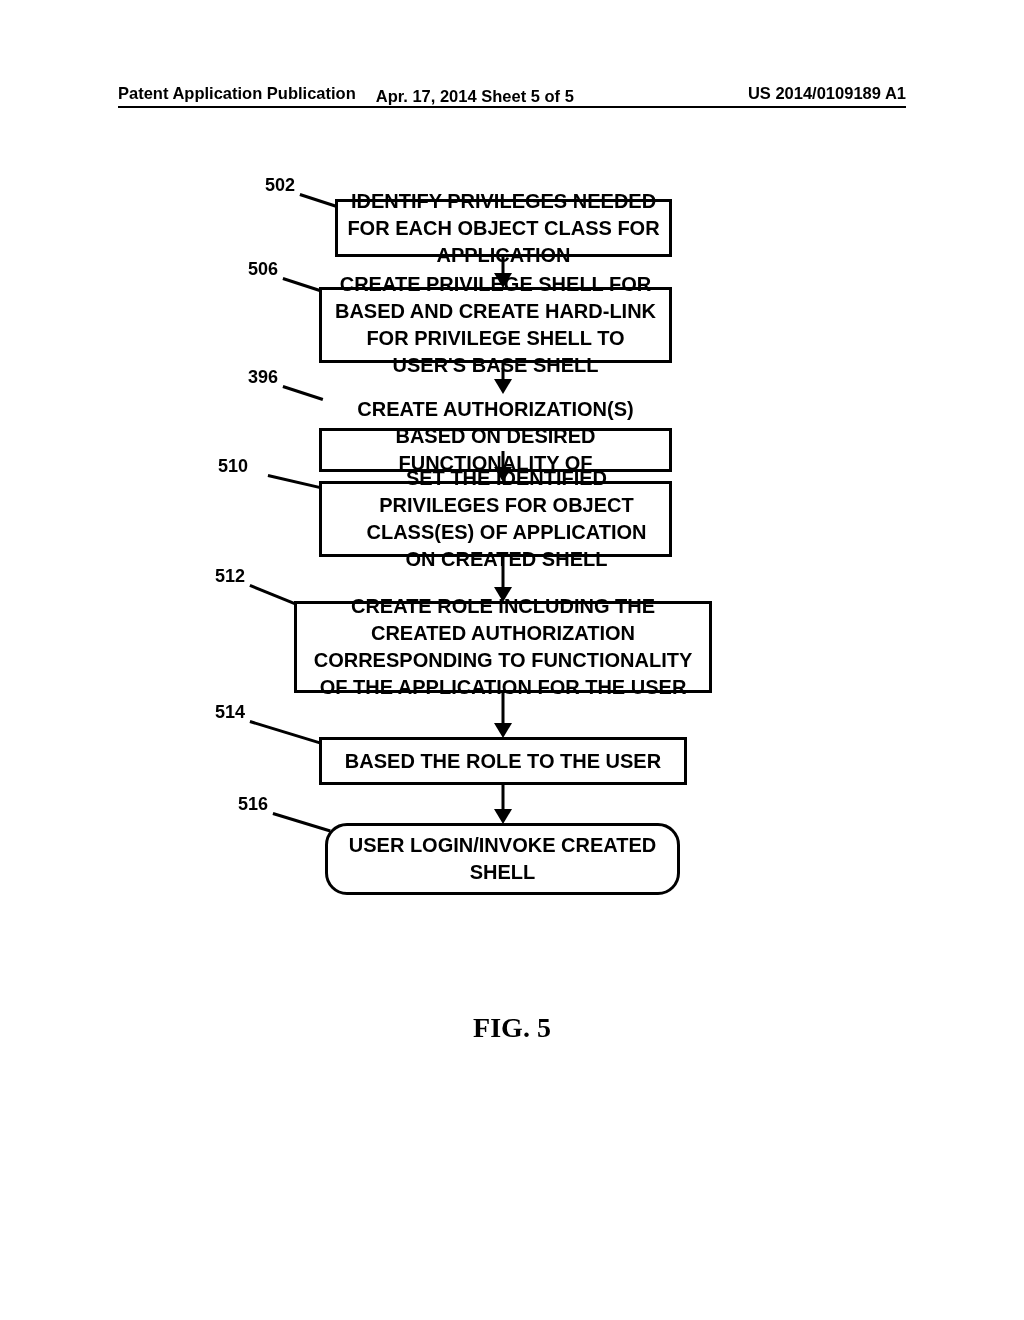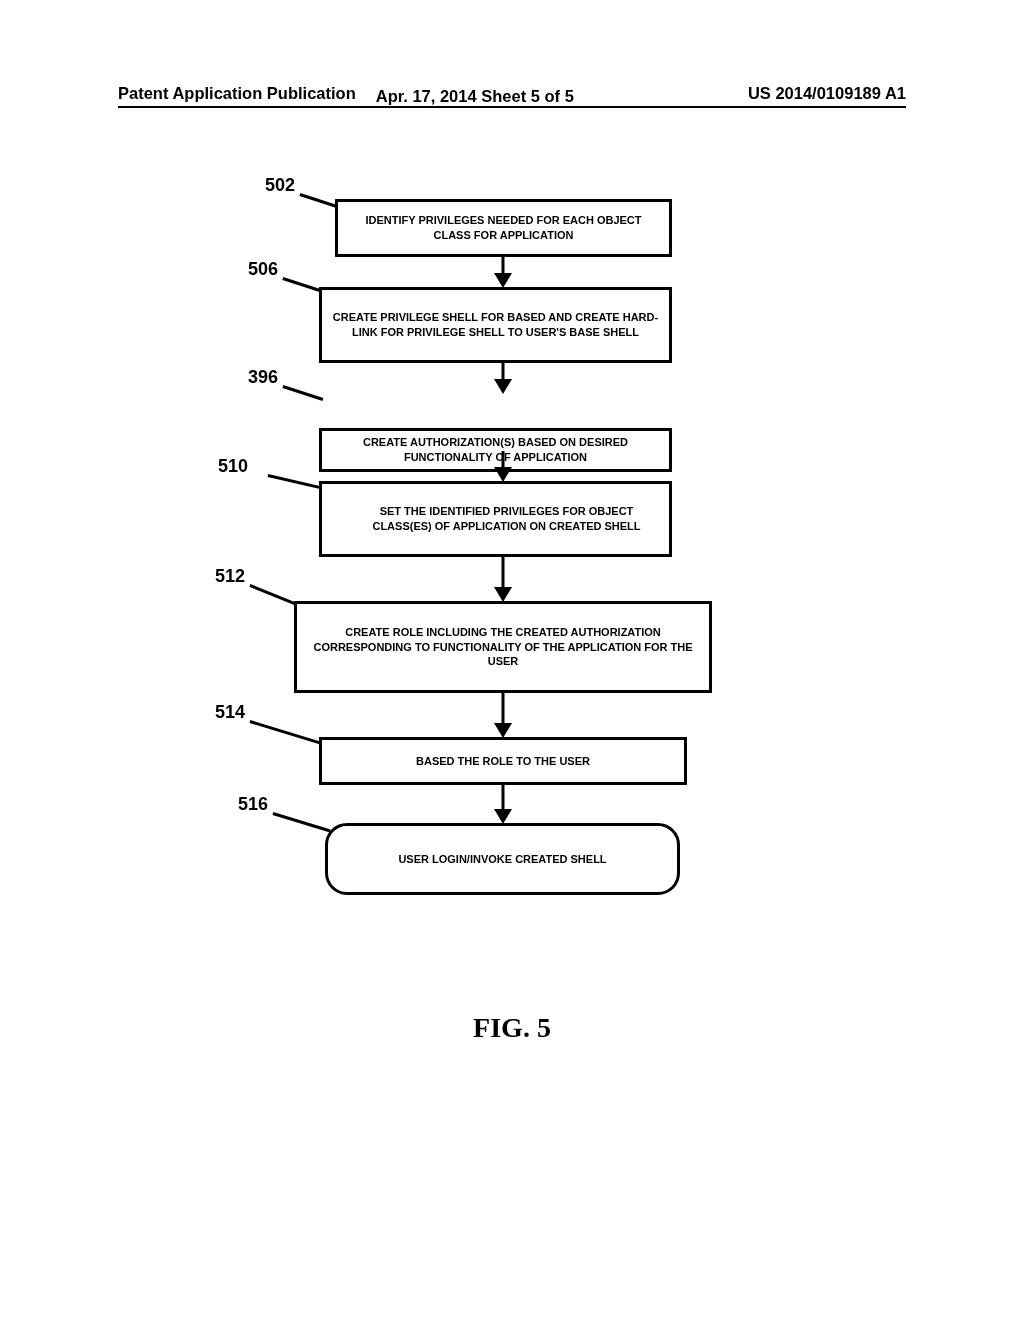--- a/index.html
+++ b/index.html
@@ -49,21 +49,21 @@
     transform-origin: left center;
   }
   .box {
     position: absolute;
     border: 3px solid #000;
     background: #fff;
     display: flex;
     align-items: center;
     justify-content: center;
     text-align: center;
-    font-size: 11px;
+    font-size: 20px;
     font-weight: bold;
     padding: 6px 8px;
     line-height: 1.35;
   }
   .arrow-shaft {
     position: absolute;
     width: 3px;
     background: #000;
     left: 50%;
     transform: translateX(-50%);

